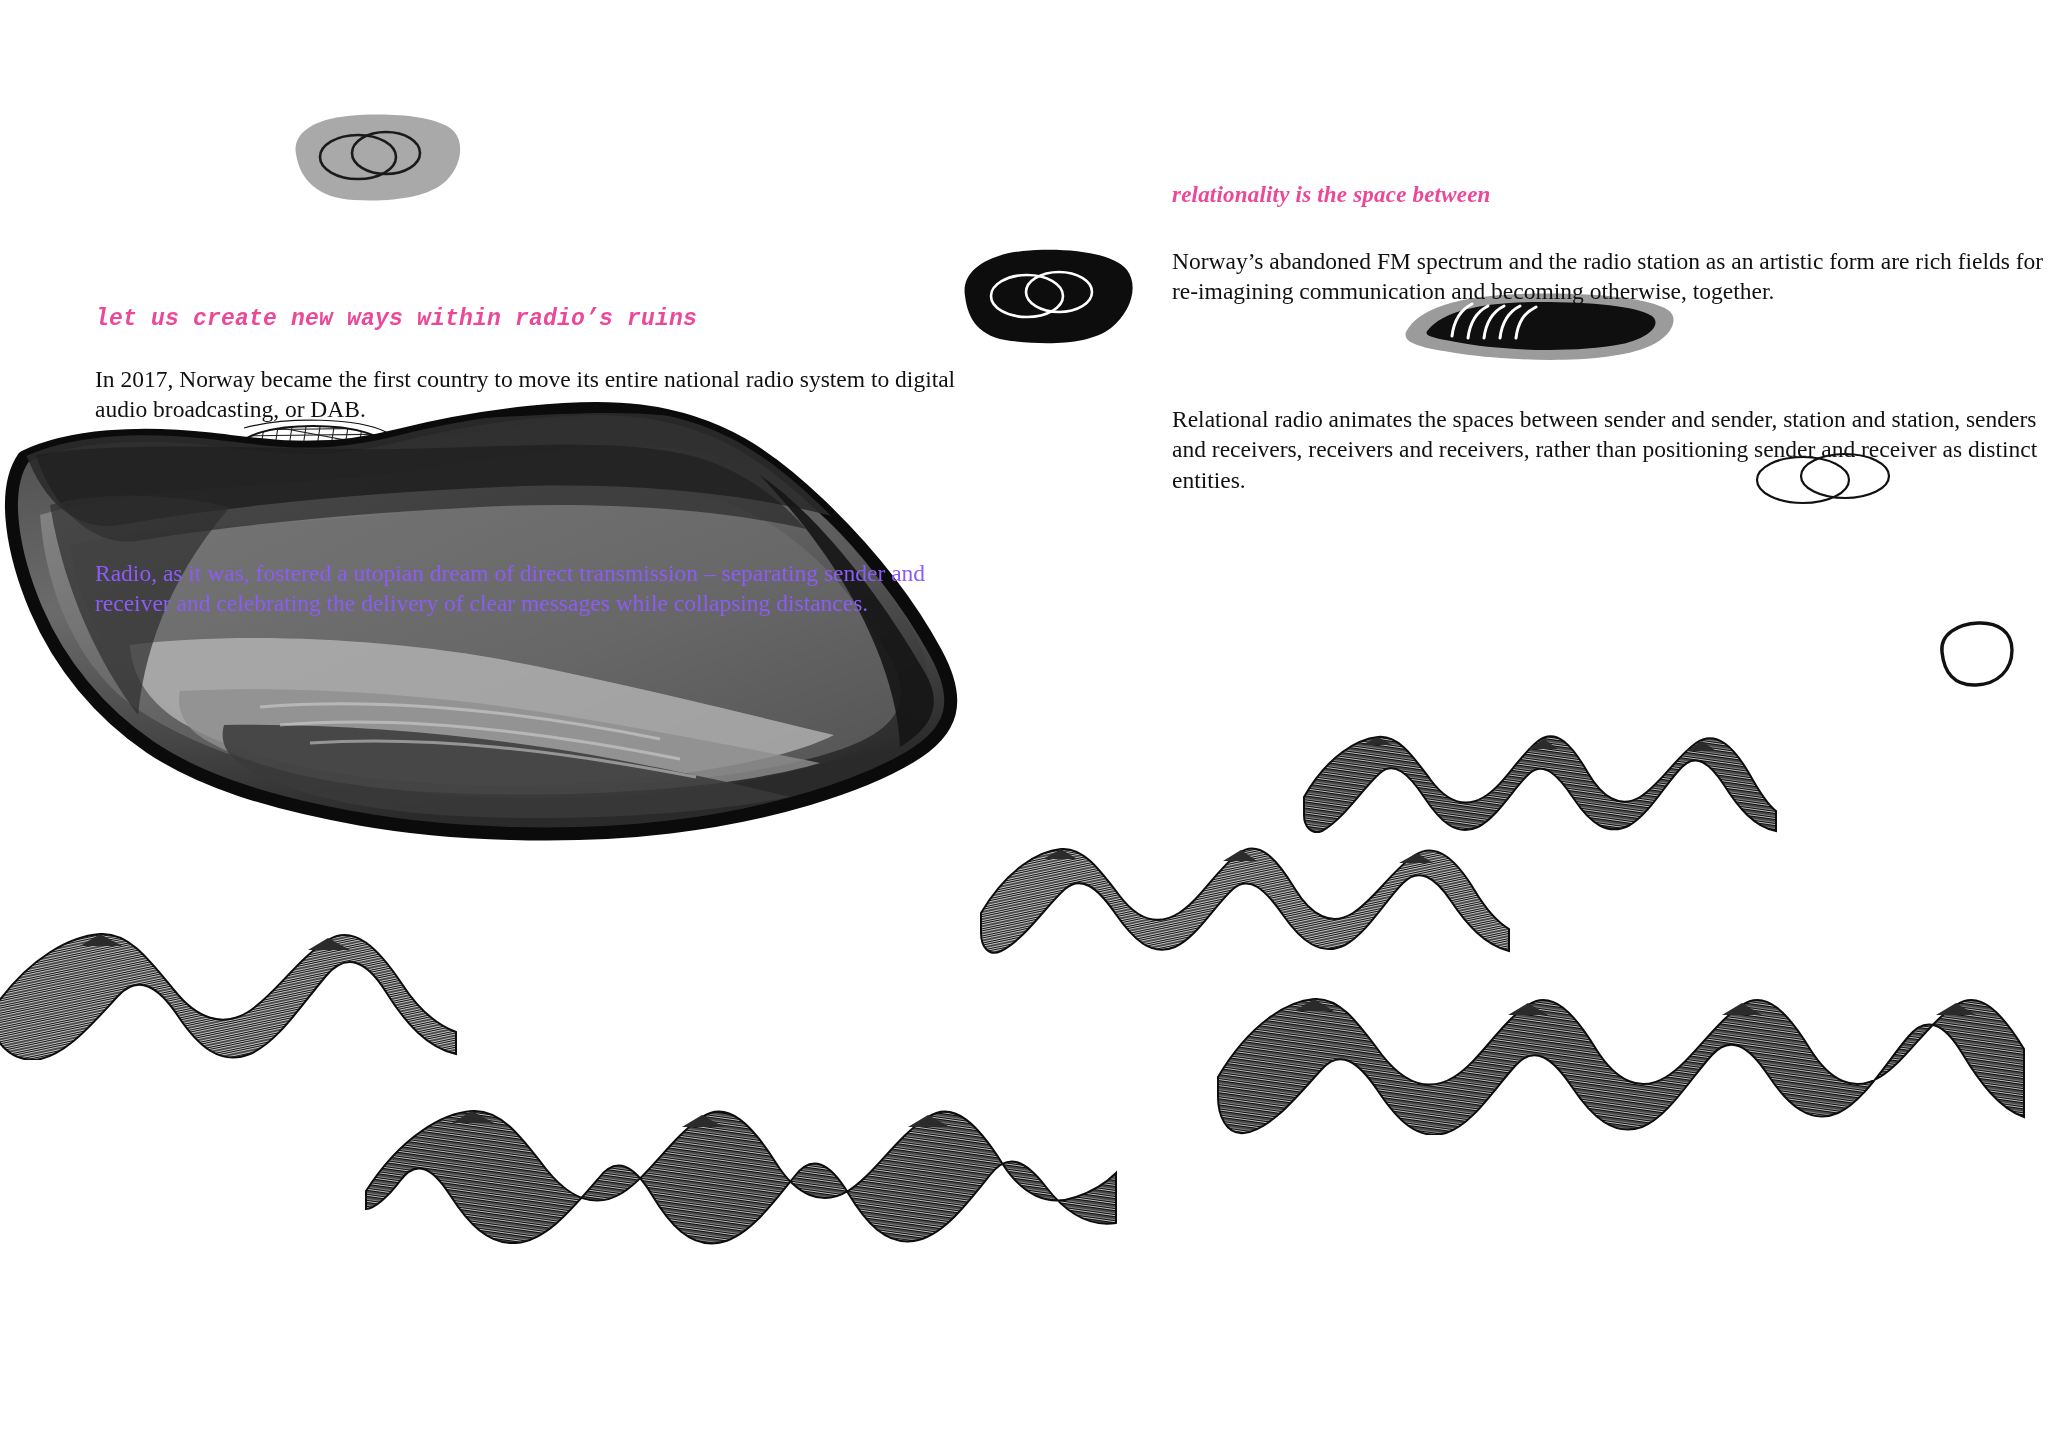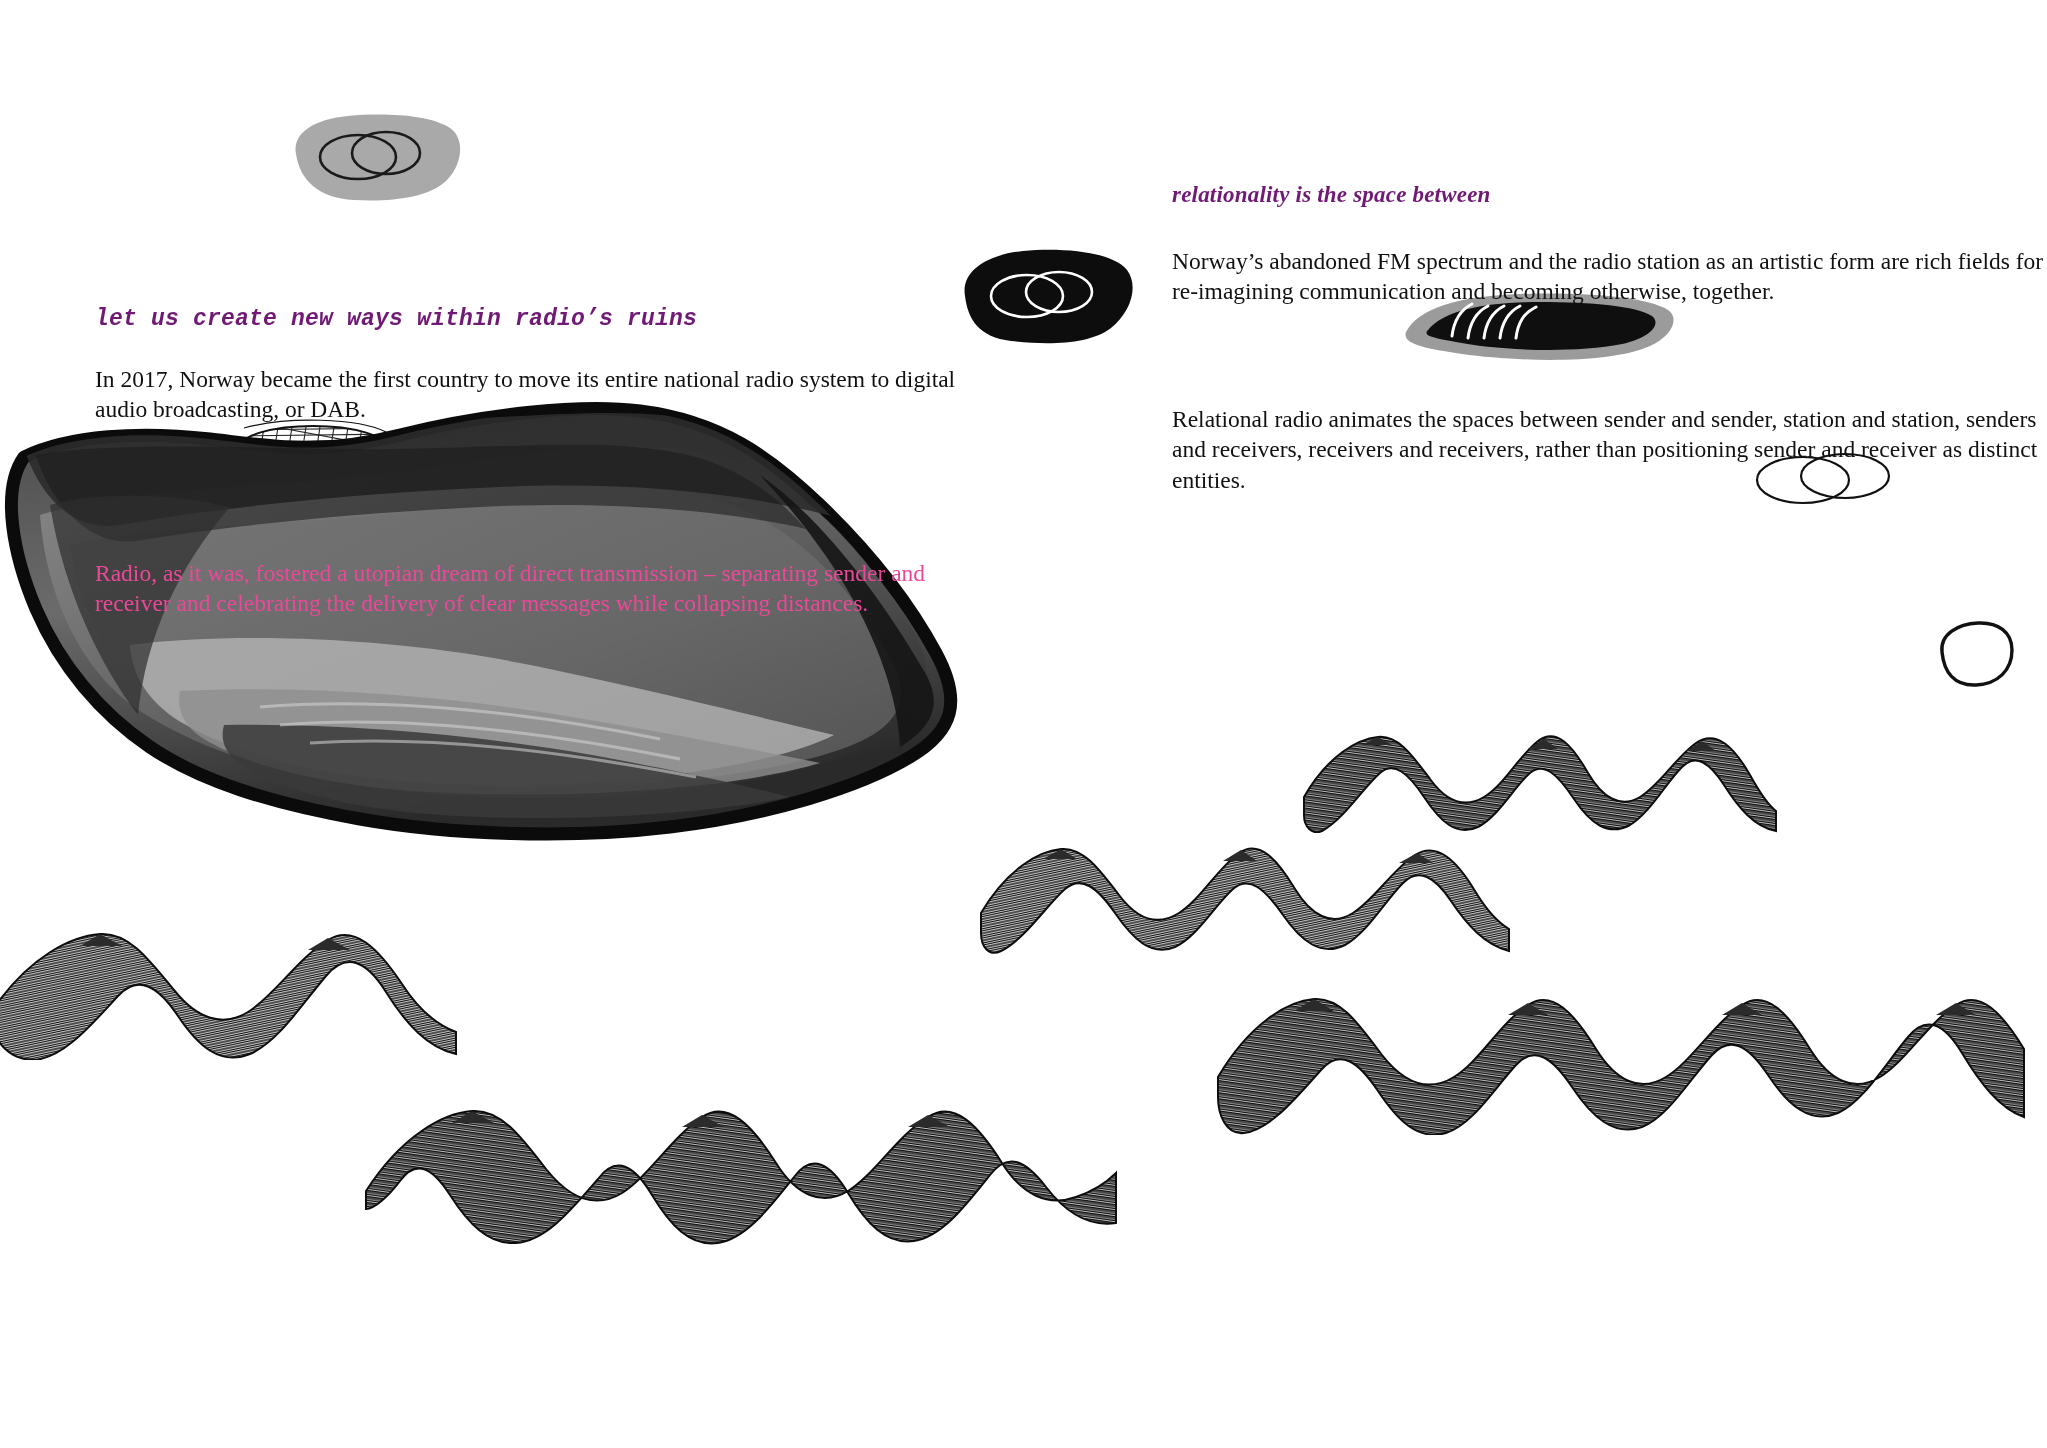--- a/index.html
+++ b/index.html
@@ -23,32 +23,32 @@
   }
 
   
   .heading {
     position: absolute;
     font-family: "Liberation Serif", serif;
     font-weight: bold;
     font-style: italic;
     font-size: 23px;
     letter-spacing: 0.2px;
-    color: #701a75;
+    color: #ec4899;
     white-space: nowrap;
   }
   .para {
     position: absolute;
     font-family: "Liberation Serif", serif;
     font-size: 23.5px;
     line-height: 1.3;
     color: #111;
   }
   .para.light {
-    color: #ec4899;
+    color: #8b5cf6;
   }
 
   #heading-left   { left: 95px;  top: 287px; font-family: Liberation Mono, monospace; }
   #para-left-1    { left: 95px;  top: 340px; width: 905px; }
   #para-left-2    { left: 95px;  top: 534px; width: 880px; z-index: 40; }
 
   #heading-right  { left: 1172px; top: 163px; }
   #para-right-1   { left: 1172px; top: 222px; width: 880px; }
   #para-right-2   { left: 1172px; top: 380px; width: 880px; }
 

